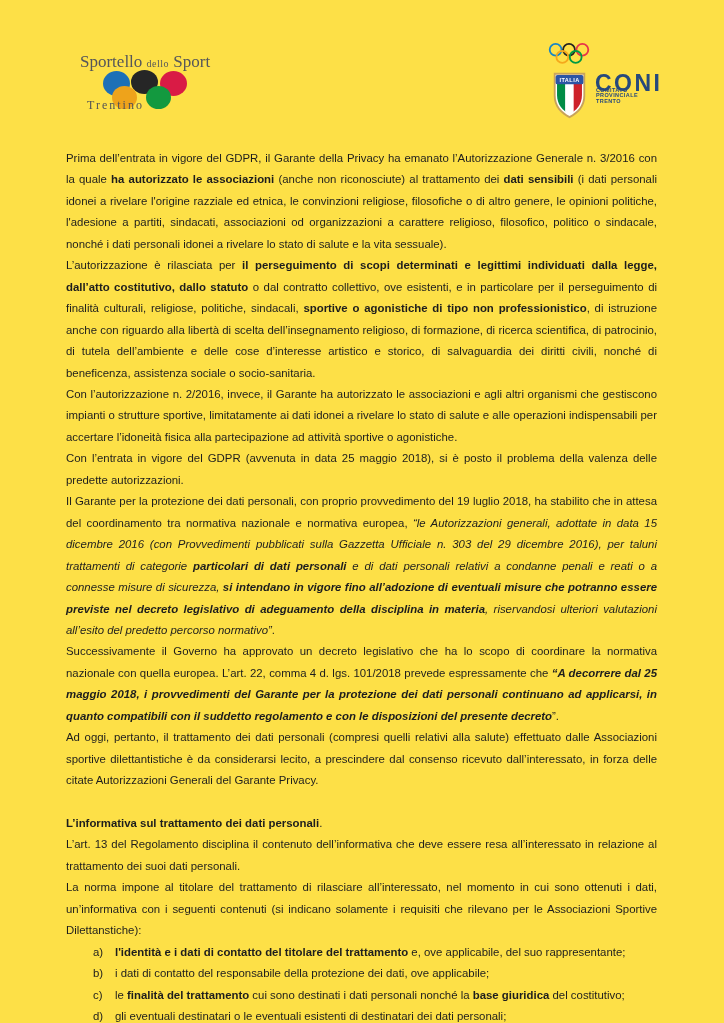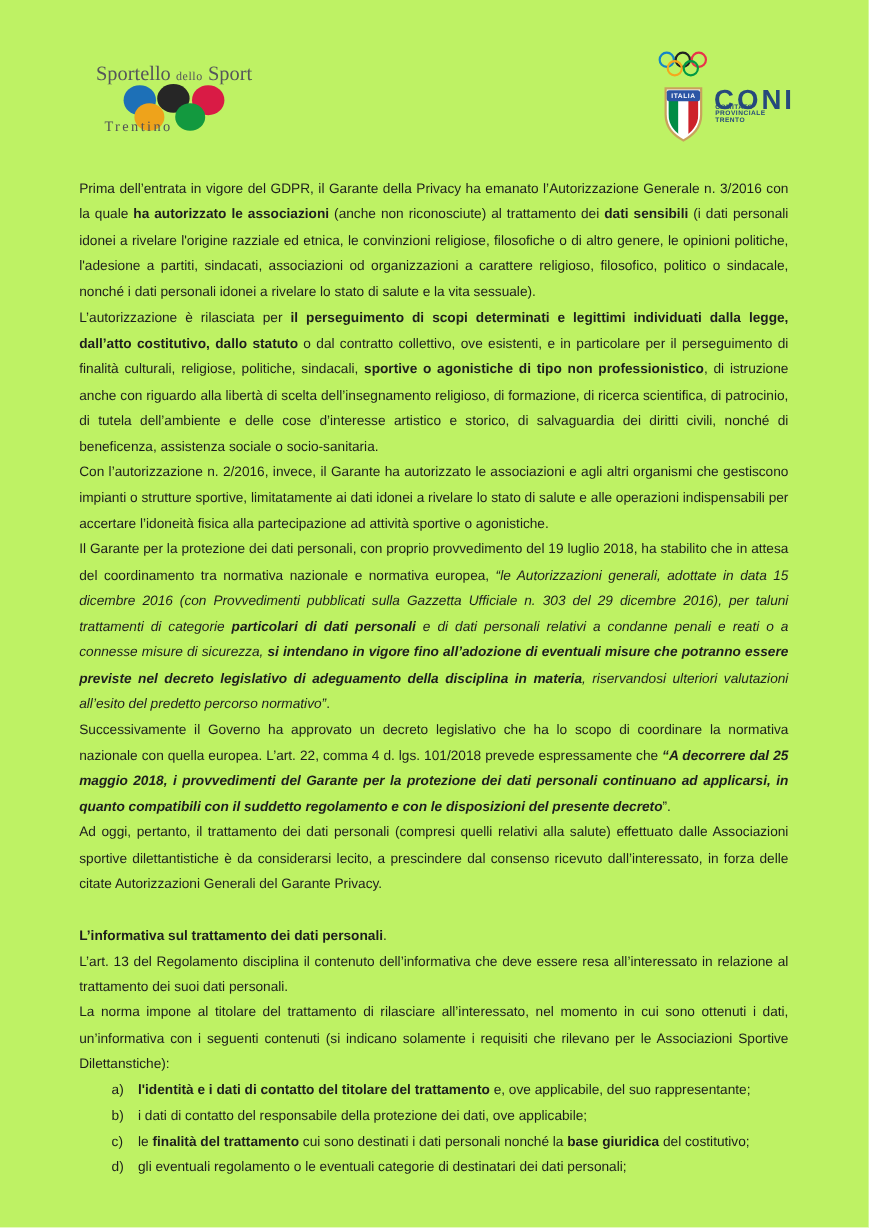--- a/index.html
+++ b/index.html
@@ -1,21 +1,21 @@
 <!DOCTYPE html>
 <html><head>
 <meta charset="utf-8">
 <style>
   * { margin:0; padding:0; box-sizing:border-box; }
   html,body { background:#ffffff; }
   body {
     width:724px; height:1023px; position:relative; overflow:hidden;
     font-family:"Liberation Sans", sans-serif; color:#1d1d1d;
   }
-  .page { position:absolute; inset:0; background:#bef264; }
+  .page { position:absolute; inset:0; background:#fde047; }
 
   
   .logo-sportello { position:absolute; left:0; top:0; }
   .sp-title {
     position:absolute; left:80px; top:52px; white-space:nowrap;
     font-family:"Liberation Serif", serif; font-size:17px; color:#55565a;
   }
   .sp-title .sp-dello { font-size:10px; letter-spacing:.5px; }
   .sp-circle { position:absolute; border-radius:50%; }
   .c-blue   { left:103px; top:71px; width:27px; height:25px; background:#1d70b7; z-index:1; }
@@ -97,26 +97,27 @@
       <div>COMITATO</div>
       <div>PROVINCIALE</div>
       <div>TRENTO</div>
     </div>
   </div>
 
   <main class="doc">
       <p class="para"><span>Prima dell’entrata in vigore del GDPR, il Garante della Privacy ha emanato l’Autorizzazione Generale n. 3/2016 con la quale </span><span class="b">ha autorizzato le associazioni</span><span> (anche non riconosciute) al trattamento dei </span><span class="b">dati sensibili</span><span> (i dati personali idonei a rivelare l'origine razziale ed etnica, le convinzioni religiose, filosofiche o di altro genere, le opinioni politiche, l'adesione a partiti, sindacati, associazioni od organizzazioni a carattere religioso, filosofico, politico o sindacale, nonché i dati personali idonei a rivelare lo stato di salute e la vita sessuale).</span></p>
       <p class="para"><span>L’autorizzazione è rilasciata per </span><span class="b">il perseguimento di scopi determinati e legittimi individuati dalla legge, dall’atto costitutivo, dallo statuto</span><span> o dal contratto collettivo, ove esistenti, e in particolare per il perseguimento di finalità culturali, religiose, politiche, sindacali, </span><span class="b">sportive o agonistiche di tipo non professionistico</span><span>, di istruzione anche con riguardo alla libertà di scelta dell’insegnamento religioso, di formazione, di ricerca scientifica, di patrocinio, di tutela dell’ambiente e delle cose d’interesse artistico e storico, di salvaguardia dei diritti civili, nonché di beneficenza, assistenza sociale o socio-sanitaria.</span></p>
       <p class="para"><span>Con l’autorizzazione n. 2/2016, invece, il Garante ha autorizzato le associazioni e agli altri organismi che gestiscono impianti o strutture sportive, limitatamente ai dati idonei a rivelare lo stato di salute e alle operazioni indispensabili per accertare l’idoneità fisica alla partecipazione ad attività sportive o agonistiche.</span></p>
+      <p class="para"><span>Con l’entrata in vigore del GDPR (avvenuta in data 25 maggio 2018), si è posto il problema della valenza delle predette autorizzazioni.</span></p>
       <p class="para"><span>Il Garante per la protezione dei dati personali, con proprio provvedimento del 19 luglio 2018, ha stabilito che in attesa del coordinamento tra normativa nazionale e normativa europea, </span><span class="i">“le Autorizzazioni generali, adottate in data 15 dicembre 2016 (con Provvedimenti pubblicati sulla Gazzetta Ufficiale n. 303 del 29 dicembre 2016), per taluni trattamenti di categorie </span><span class="b i">particolari di dati personali</span><span class="i"> e di dati personali relativi a condanne penali e reati o a connesse misure di sicurezza, </span><span class="b i">si intendano in vigore fino all’adozione di eventuali misure che potranno essere previste nel decreto legislativo di adeguamento della disciplina in materia</span><span class="i">, riservandosi ulteriori valutazioni all’esito del predetto percorso normativo”</span><span>.</span></p>
       <p class="para"><span>Successivamente il Governo ha approvato un decreto legislativo che ha lo scopo di coordinare la normativa nazionale con quella europea. L’art. 22, comma 4 d. lgs. 101/2018 prevede espressamente che </span><span class="b i">“A decorrere dal 25 maggio 2018, i provvedimenti del Garante per la protezione dei dati personali continuano ad applicarsi, in quanto compatibili con il suddetto regolamento e con le disposizioni del presente decreto</span><span>”.</span></p>
       <p class="para"><span>Ad oggi, pertanto, il trattamento dei dati personali (compresi quelli relativi alla salute) effettuato dalle Associazioni sportive dilettantistiche è da considerarsi lecito, a prescindere dal consenso ricevuto dall’interessato, in forza delle citate Autorizzazioni Generali del Garante Privacy.</span></p>
       <div class="spacer"></div>
       <p class="para"><span class="b">L’informativa sul trattamento dei dati personali</span><span>.</span></p>
       <p class="para"><span>L’art. 13 del Regolamento disciplina il contenuto dell’informativa che deve essere resa all’interessato in relazione al trattamento dei suoi dati personali.</span></p>
       <p class="para"><span>La norma impone al titolare del trattamento di rilasciare all’interessato, nel momento in cui sono ottenuti i dati, un’informativa con i seguenti contenuti (si indicano solamente i requisiti che rilevano per le Associazioni Sportive Dilettanstiche):</span></p>
       <p class="para li"><span class="marker">a)</span><span class="b">l'identità e i dati di contatto del titolare del trattamento</span><span> e, ove applicabile, del suo rappresentante;</span></p>
       <p class="para li"><span class="marker">b)</span><span>i dati di contatto del responsabile della protezione dei dati, ove applicabile;</span></p>
       <p class="para li"><span class="marker">c)</span><span>le </span><span class="b">finalità del trattamento</span><span> cui sono destinati i dati personali nonché la </span><span class="b">base giuridica</span><span> del costitutivo;</span></p>
-      <p class="para li"><span class="marker">d)</span><span>gli eventuali regolamento o le eventuali categorie di destinatari dei dati personali;</span></p>
+      <p class="para li"><span class="marker">d)</span><span>gli eventuali destinatari o le eventuali esistenti di destinatari dei dati personali;</span></p>
     </main>
 
 </div>
 
 </body></html>

